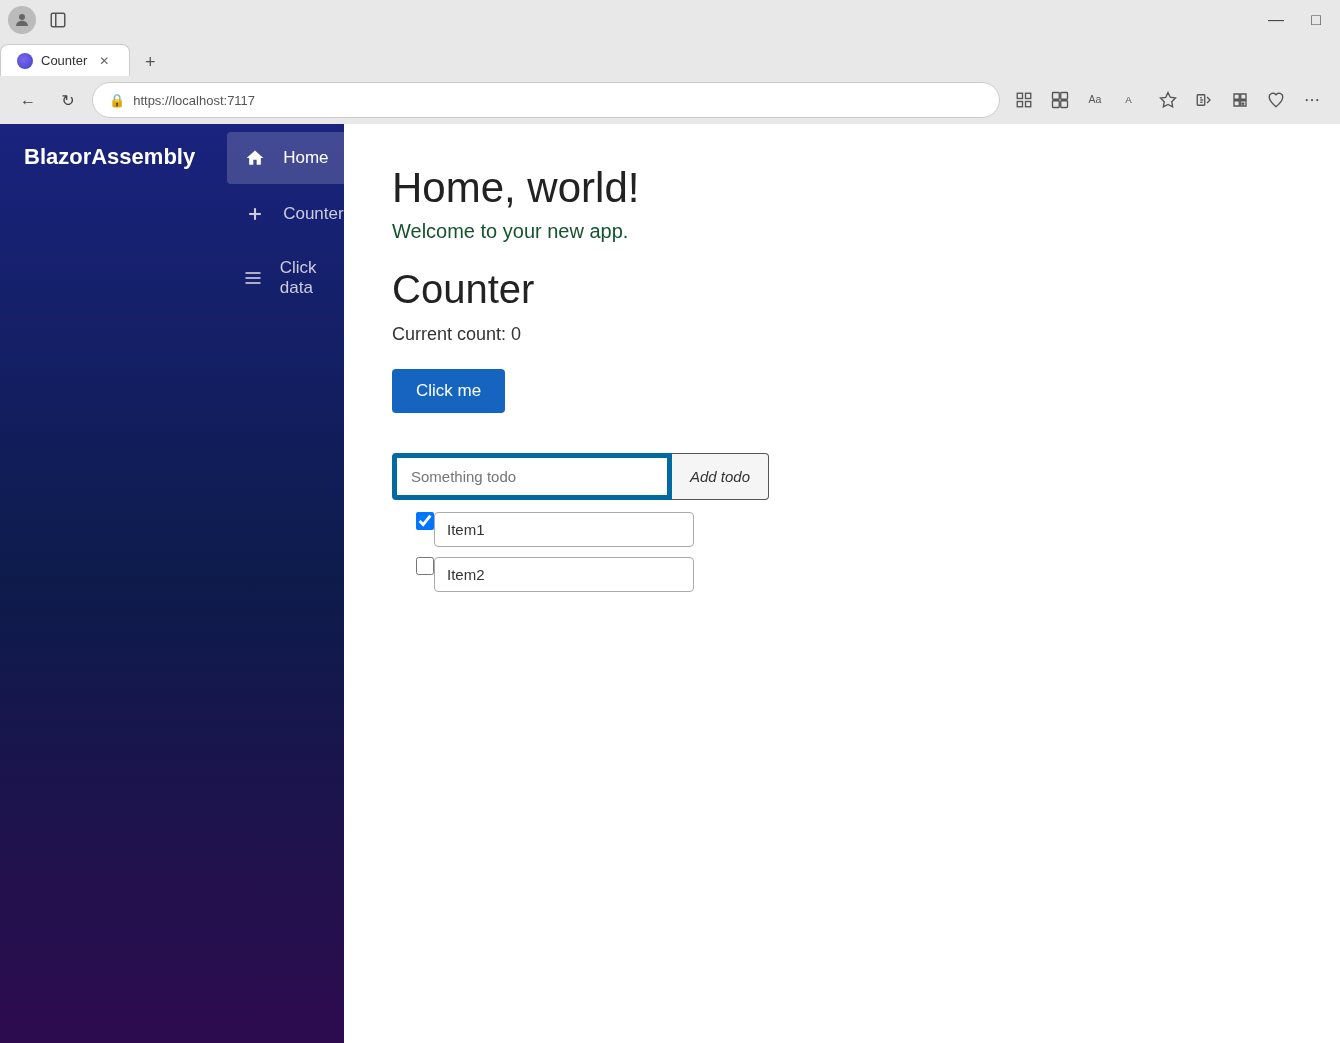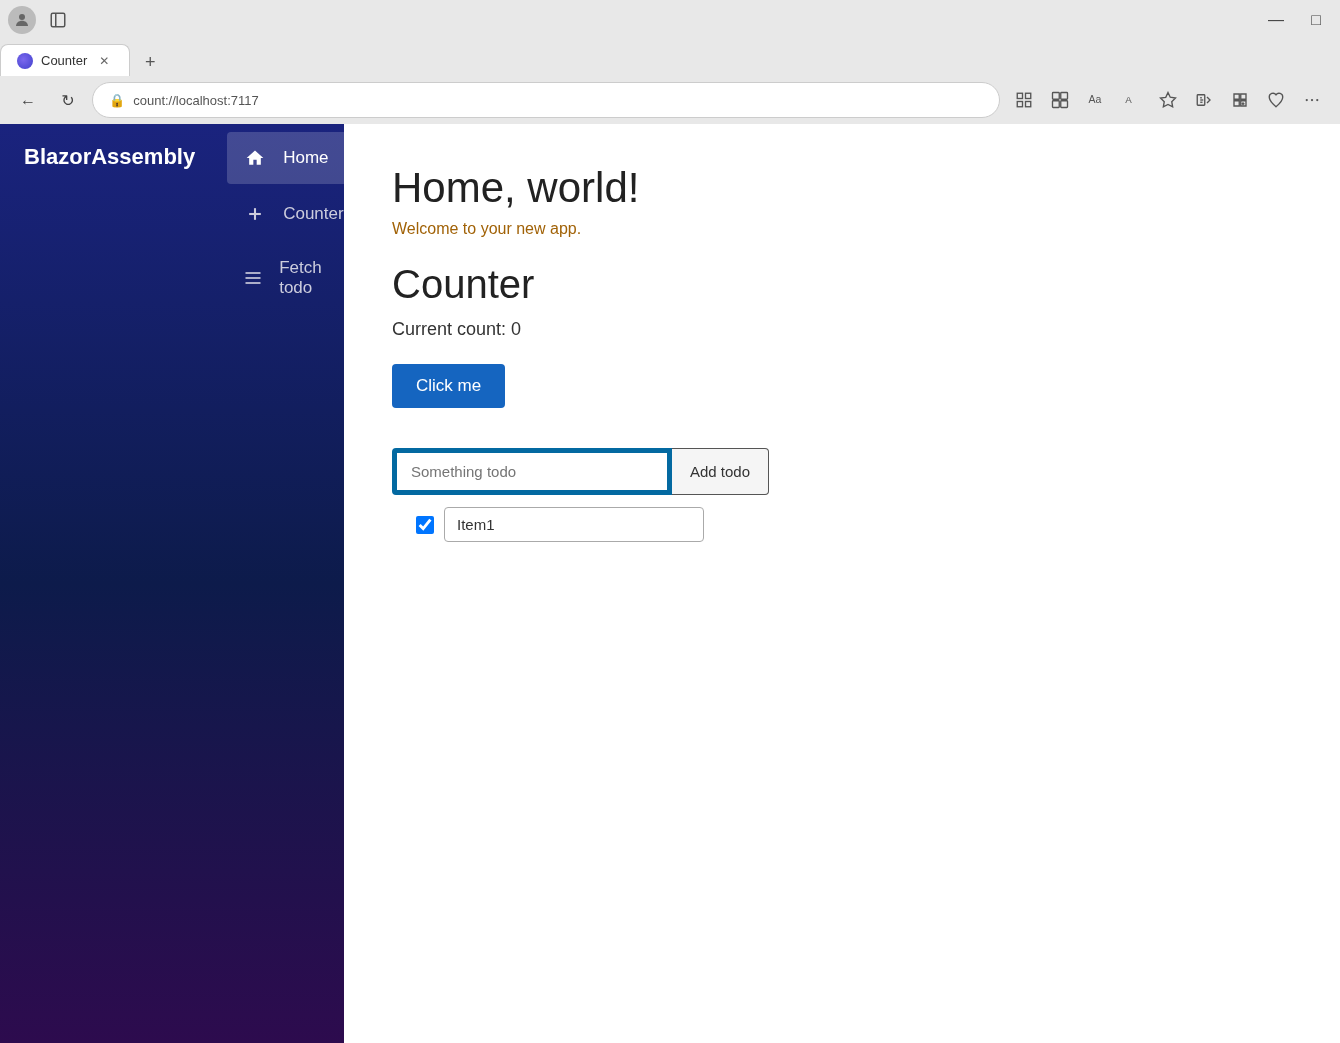--- a/index.html
+++ b/index.html
@@ -34,32 +34,32 @@
     .nav-item { display: flex; align-items: center; gap: 16px; padding: 14px 24px; cursor: pointer; color: #ccd; font-size: 17px; transition: background 0.15s; }
     .nav-item.active { background: rgba(255,255,255,0.18); color: #fff; border-radius: 4px; margin: 0 8px; padding: 14px 16px; }
     .nav-icon { width: 24px; height: 24px; display: flex; align-items: center; justify-content: center; font-size: 18px; }
 
     
     .main-content { flex: 1; background: #fff; overflow-y: auto; position: relative; }
     .top-bar { display: flex; justify-content: flex-end; padding: 16px 32px; border-bottom: 1px solid #eee; }
     .about-link { color: #1565c0; font-size: 18px; text-decoration: none; cursor: pointer; }
     .content-area { padding: 40px 48px; }
     .hello-title { font-size: 42px; font-weight: 300; color: #222; margin-bottom: 8px; }
-    .welcome-text { font-size: 16px; color: #a16207; margin-bottom: 24px; }
+    .welcome-text { font-size: 20px; color: #14532d; margin-bottom: 24px; }
     .counter-title { font-size: 40px; font-weight: 400; color: #222; margin-bottom: 12px; }
     .current-count { font-size: 18px; color: #333; margin-bottom: 24px; }
     .click-btn { background: #1565c0; color: #fff; border: none; border-radius: 4px; padding: 12px 24px; font-size: 17px; cursor: pointer; margin-bottom: 40px; }
 
     
     .todo-section { }
     .todo-input-row { display: flex; gap: 0; margin-bottom: 12px; }
     .todo-input { border: 5px solid #0369a1; border-radius: 4px 0 0 4px; padding: 10px 14px; font-size: 15px; width: 280px; color: #999; outline: none; }
-    .todo-add-btn { border: 1px solid #555; border-left: none; background: #f5f5f5; padding: 10px 18px; font-size: 15px; cursor: pointer; border-radius: 0 4px 4px 0; color: #333; }
+    .todo-add-btn { border: 1px solid #555; border-left: none; background: #f5f5f5; padding: 10px 18px; font-size: 15px; cursor: pointer; border-radius: 0 4px 4px 0; color: #333; font-style: italic; }
     .todo-list { list-style: disc; padding-left: 24px; }
-    .todo-list li { display: flex; align-items: center; gap: 10px; margin-bottom: 10px; list-style: disc; }
+    .todo-list li { display: flex; align-items: flex-start; margin-bottom: 10px; list-style: disc; }
     .todo-list li::marker { color: #333; }
     .todo-checkbox { width: 18px; height: 18px; cursor: pointer; }
     .todo-text-box { border: 1px solid #aaa; border-radius: 4px; padding: 8px 12px; font-size: 15px; width: 260px; color: #333; outline: none; }
   </style>
 </head>
 <body>
 
 <div class="title-bar">
   <div class="title-bar-left">
     <div class="profile-icon">
@@ -88,21 +88,21 @@
     <div class="tab-close">✕</div>
   </div>
   <div class="new-tab">+</div>
 </div>
 
 <div class="address-bar">
   <div class="nav-btn">←</div>
   <div class="nav-btn">↻</div>
   <div class="address-input-wrapper">
     <span class="address-lock">🔒</span>
-    <span>count://localhost:7117</span>
+    <span>https://localhost:7117</span>
   </div>
   <div class="toolbar-icons">
     <div class="toolbar-icon">
       <svg width="18" height="18" viewBox="0 0 24 24" fill="none" stroke="#555" stroke-width="1.8">
           <rect x="3" y="3" width="7" height="7"></rect>
           <rect x="14" y="3" width="7" height="7"></rect>
           <rect x="3" y="14" width="7" height="7"></rect>
           <rect x="14" y="14" width="7" height="7"></rect>
         </svg>
     </div>
@@ -185,21 +185,21 @@
         <span>Counter</span>
       </div>
       <div class="nav-item">
         <div class="nav-icon">
           <svg width="20" height="20" viewBox="0 0 24 24" fill="none" stroke="#ccd" stroke-width="2">
               <line x1="3" y1="6" x2="21" y2="6"></line>
               <line x1="3" y1="12" x2="21" y2="12"></line>
               <line x1="3" y1="18" x2="21" y2="18"></line>
             </svg>
         </div>
-        <span>Fetch todo</span>
+        <span>Click data</span>
       </div>
     </nav>
   </div>
 
   <div class="main-content">
     <div class="content-area">
       <h1 class="hello-title">Home, world!</h1>
       <p class="welcome-text">Welcome to your new app.</p>
       <h2 class="counter-title">Counter</h2>
       <p class="current-count">Current count: 0</p>
@@ -209,17 +209,21 @@
       <div class="todo-section">
         <div class="todo-input-row">
           <input class="todo-input" type="text" placeholder="Something todo" style="">
           <button class="todo-add-btn">Add todo</button>
         </div>
         <ul class="todo-list">
           <li>
             <input type="checkbox" class="todo-checkbox" checked="" style="">
             <input type="text" class="todo-text-box" value="Item1" style="">
           </li>
+          <li>
+            <input type="checkbox" class="todo-checkbox" style="">
+            <input type="text" class="todo-text-box" value="Item2" style="">
+          </li>
         </ul>
       </div>
     </div>
   </div>
 </div>
 
 </body></html>

